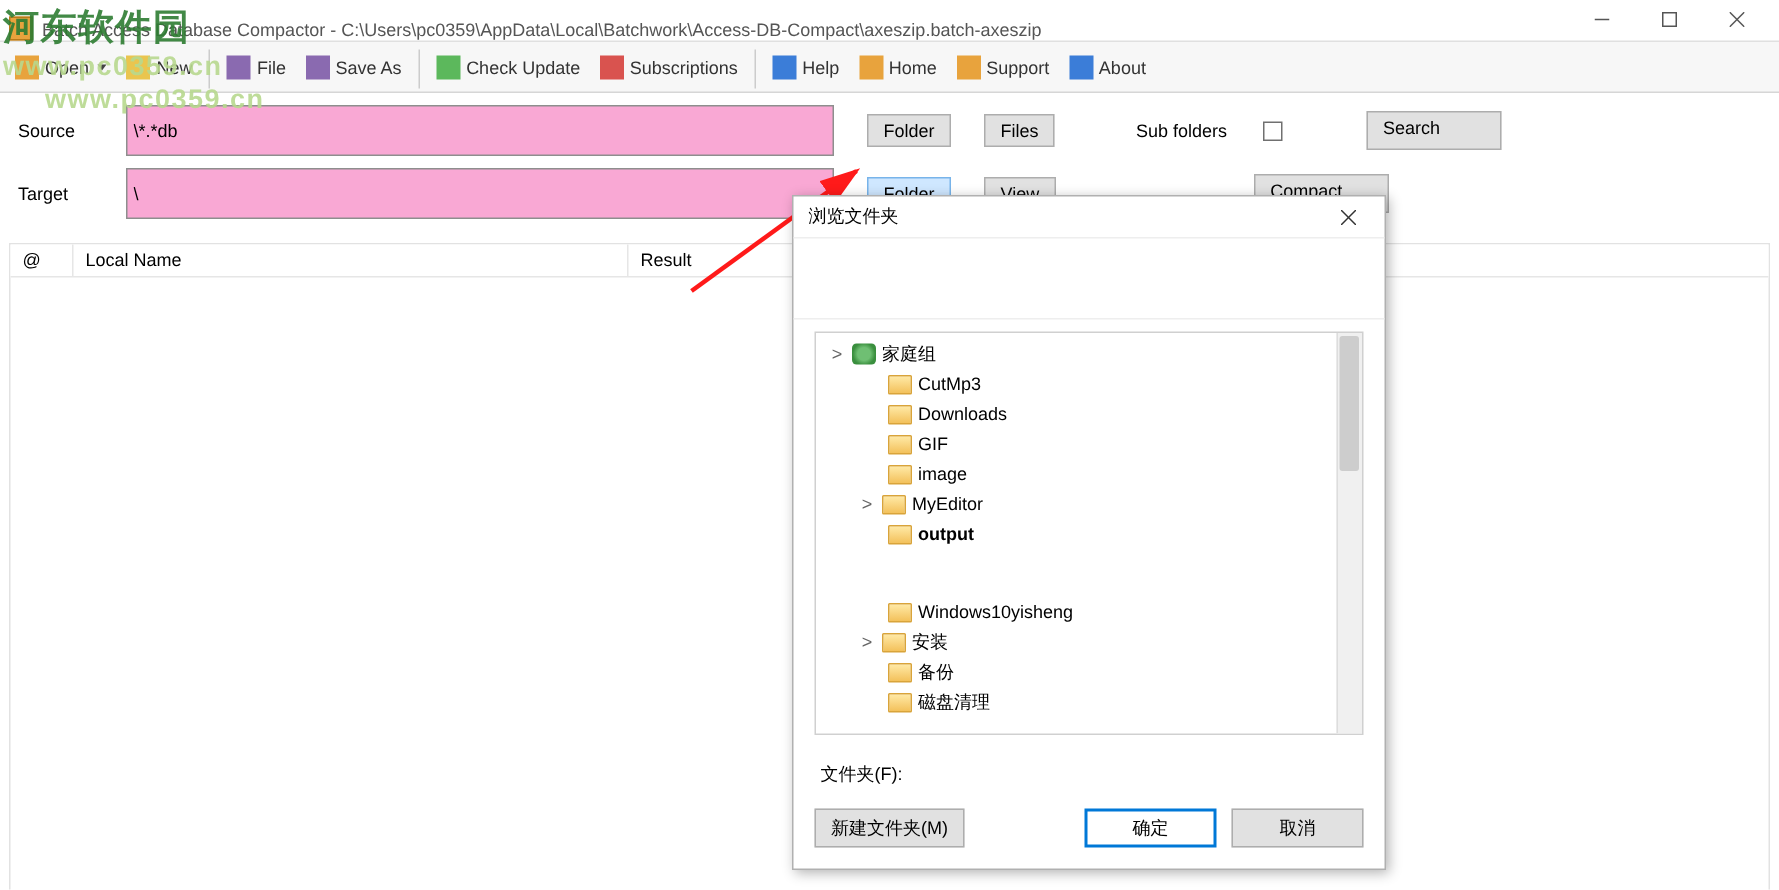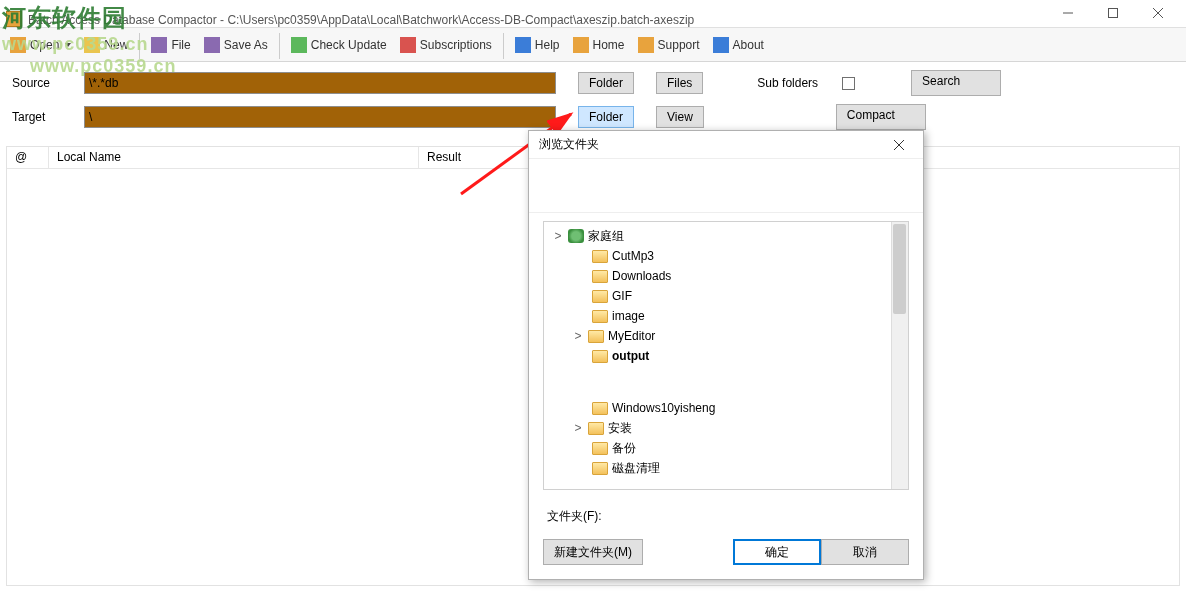--- a/index.html
+++ b/index.html
@@ -12,21 +12,21 @@
 
 .toolbar{height:34px;background:#f7f7f7;border-bottom:1px solid #d6d6d6;display:flex;align-items:flex-end;padding:2px 4px;gap:1px}
 .tbtn{height:28px;display:flex;align-items:center;gap:4px;padding:0 6px;font-size:12px;color:#333}
 .tbtn .ic{width:16px;height:16px;display:inline-block}
 .sep{width:1px;height:26px;background:#ccc;margin:0 4px}
 .drop{width:0;height:0;border-left:3px solid transparent;border-right:3px solid transparent;border-top:4px solid #444;margin-left:2px}
 
 .form{padding:8px 12px}
 .frow{display:flex;align-items:center;gap:22px;margin-bottom:8px}
 .label{width:50px;text-align:left}
-.tinput{height:22px;border:1px solid #8e8e8e;padding:0 4px;font-family:inherit;font-size:12px;background:#a16207}
+.tinput{height:22px;border:1px solid #8e8e8e;padding:16px 4px;font-family:inherit;font-size:12px;background:#f9a8d4}
 .btn{height:22px;border:1px solid #adadad;background:#e1e1e1;padding:0 10px;font-family:inherit;font-size:12px;color:#000;min-width:46px;line-height:20px;text-align:left;cursor:default}
 .btn.hover{background:#cfe7ff;border-color:#78b4ea}
 .btn.wide{min-width:90px;height:26px}
 .checkbox{width:13px;height:13px;border:1px solid #707070;background:#fff;margin:0 2px}
 
 .list{border:1px solid #e2e2e2;height:440px;margin:0 6px;position:relative;background:#fff}
 .lhdr{height:22px;border-bottom:1px solid #e6e6e6;display:flex;background:#fff}
 .lh{padding:3px 8px;border-right:1px solid #e6e6e6}
 .lh.at{width:42px}
 .lh.fn{width:370px}
@@ -49,21 +49,21 @@
 .scrollbar{position:absolute;right:0;top:0;bottom:0;width:17px;background:#f0f0f0;border-left:1px solid #ddd}
 .sthumb{position:absolute;right:2px;top:2px;width:13px;height:90px;background:#cdcdcd;border-radius:2px}
 .node{display:flex;align-items:center;height:20px;padding-left:8px;gap:4px}
 .chev{width:12px;height:12px;display:inline-flex;align-items:center;justify-content:center;color:#666}
 .fld{width:16px;height:13px;background:linear-gradient(#ffe9a6,#f3c15b);border:1px solid #d9a43a;border-radius:1px}
 .spc{width:16px}
 .dlglower{padding:18px 18px 14px;display:flex;flex-direction:column;gap:16px}
 .dlgrow{display:flex;align-items:center;gap:12px}
 .dlgrow .lab{width:72px}
 .dlgrow .tinput{flex:1;height:26px}
-.dlgbtns{display:flex;justify-content:flex-start;padding:0 14px 14px}
+.dlgbtns{display:flex;gap:10px;justify-content:flex-start;padding:0 14px 14px}
 .dbtn{height:26px;border:1px solid #adadad;background:#e1e1e1;min-width:88px;text-align:center;line-height:24px;padding:0 10px}
 .dbtn.primary{border:2px solid #0078d7;background:#fff;line-height:22px}
 
 
 .arrow{position:absolute;left:455px;top:108px;width:128px;height:92px;pointer-events:none}
 .arrow svg{width:100%;height:100%}
 
 
 .c-red{background:#d9534f}.c-green{background:#5cb85c}.c-blue{background:#3b7dd8}.c-purple{background:#8a6ab0}.c-orange{background:#e8a33d}.c-yellow{background:#eac54f}
 </style>

